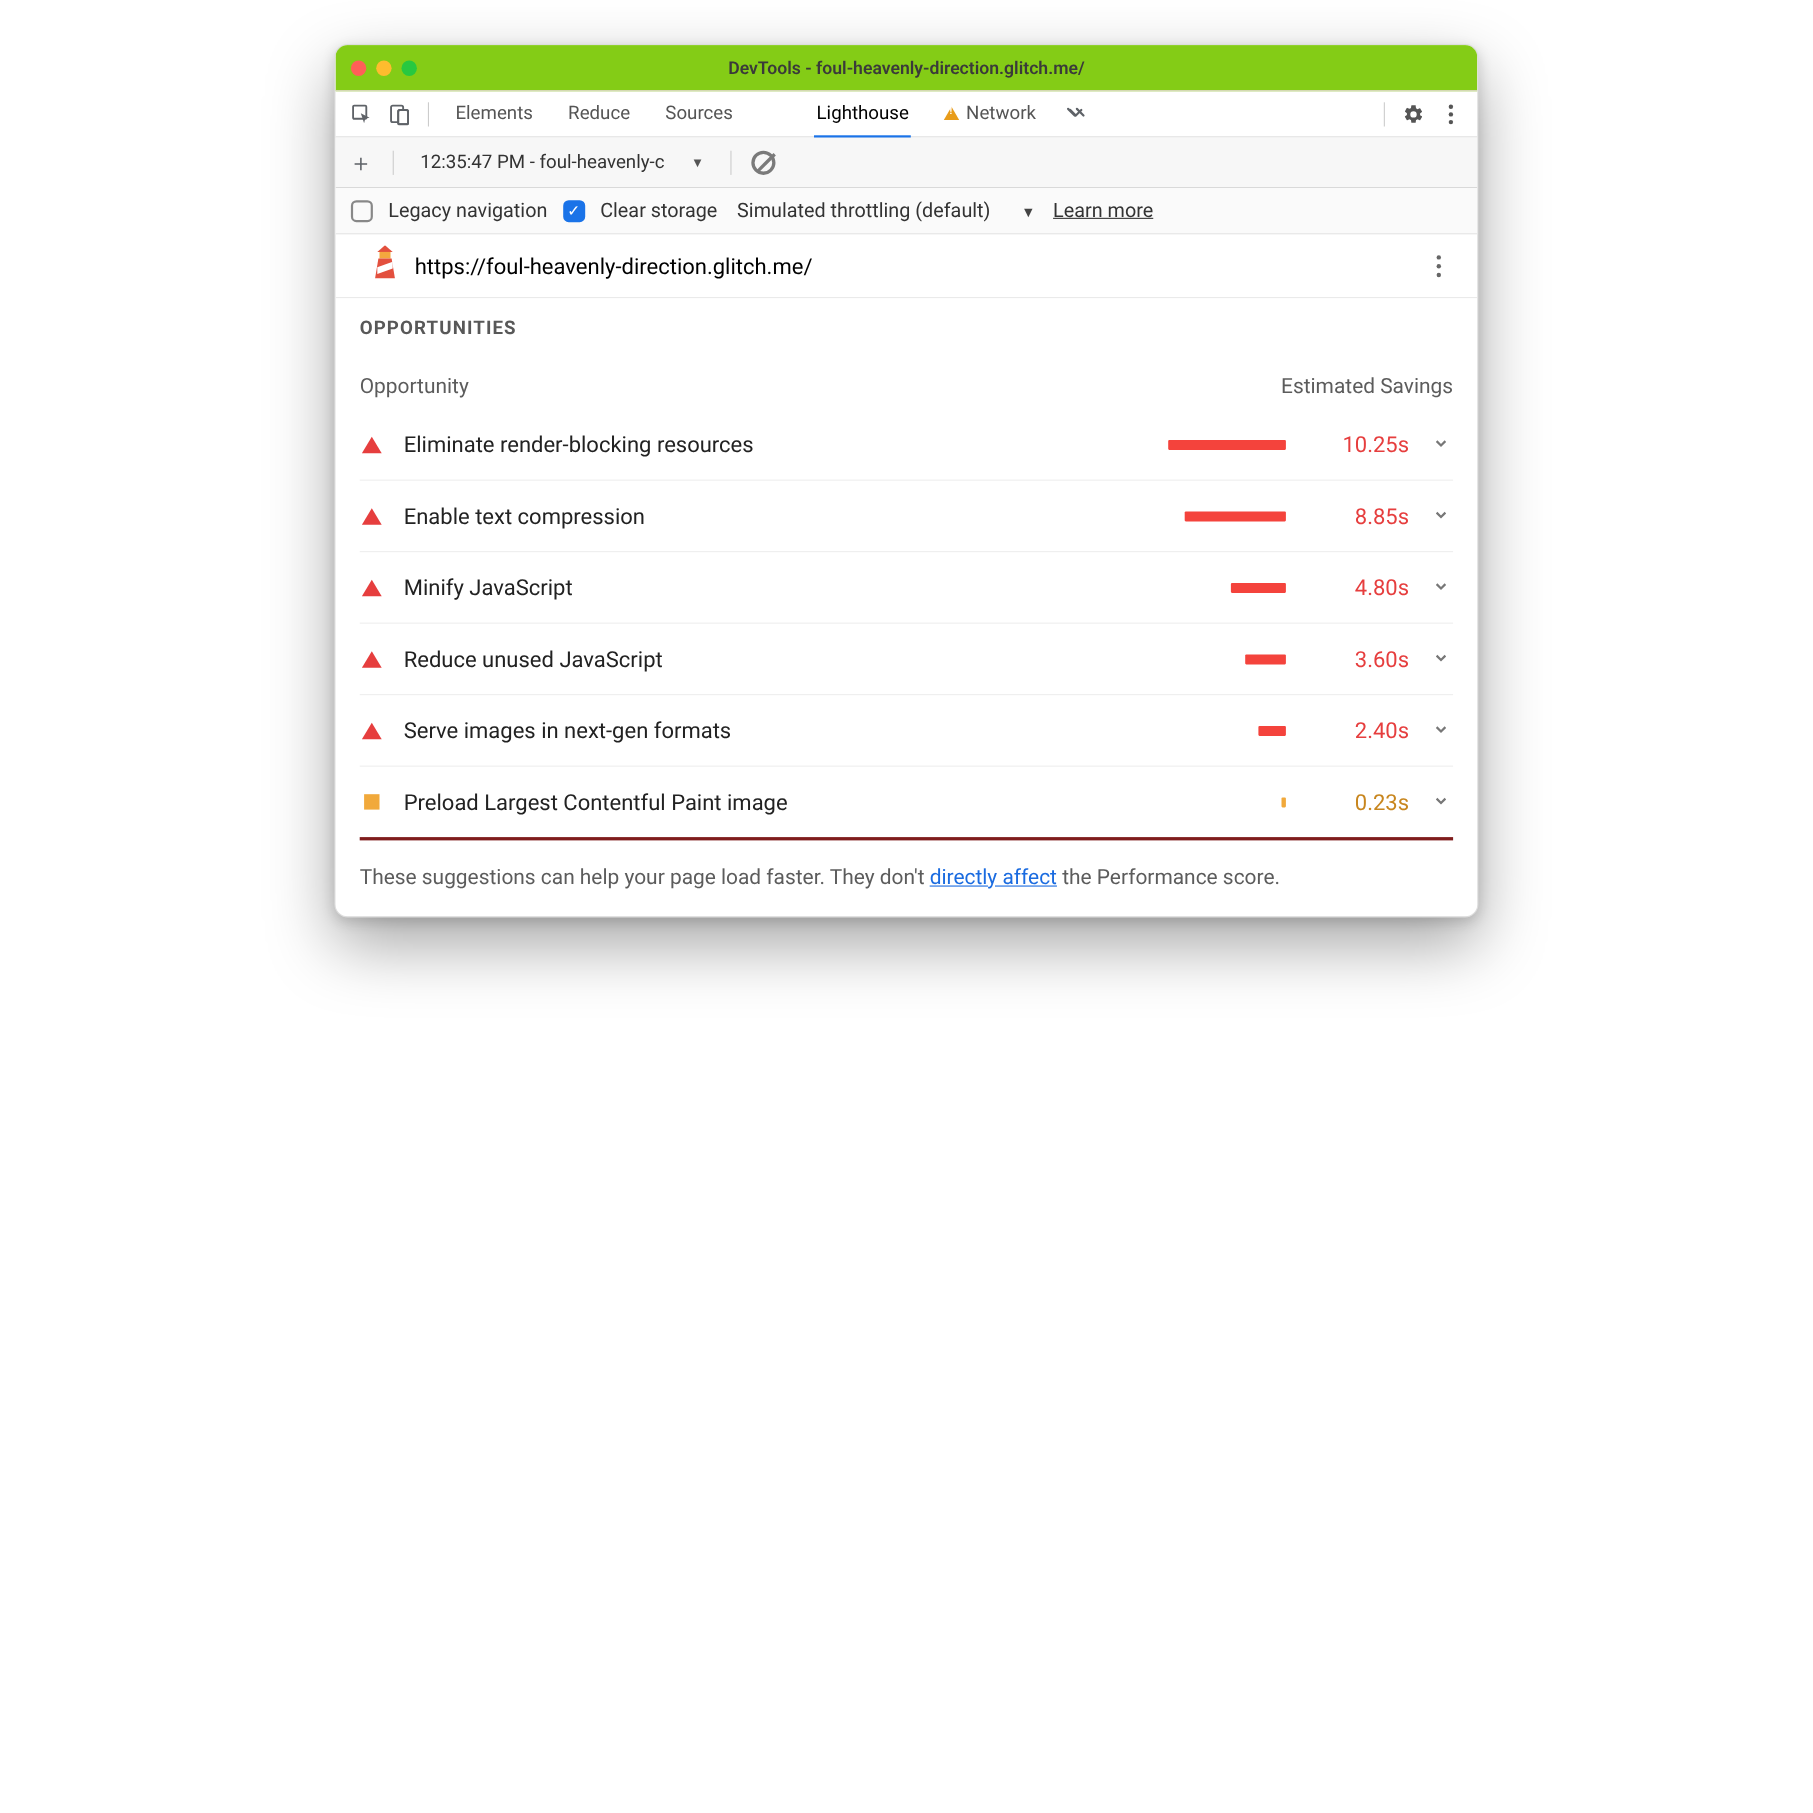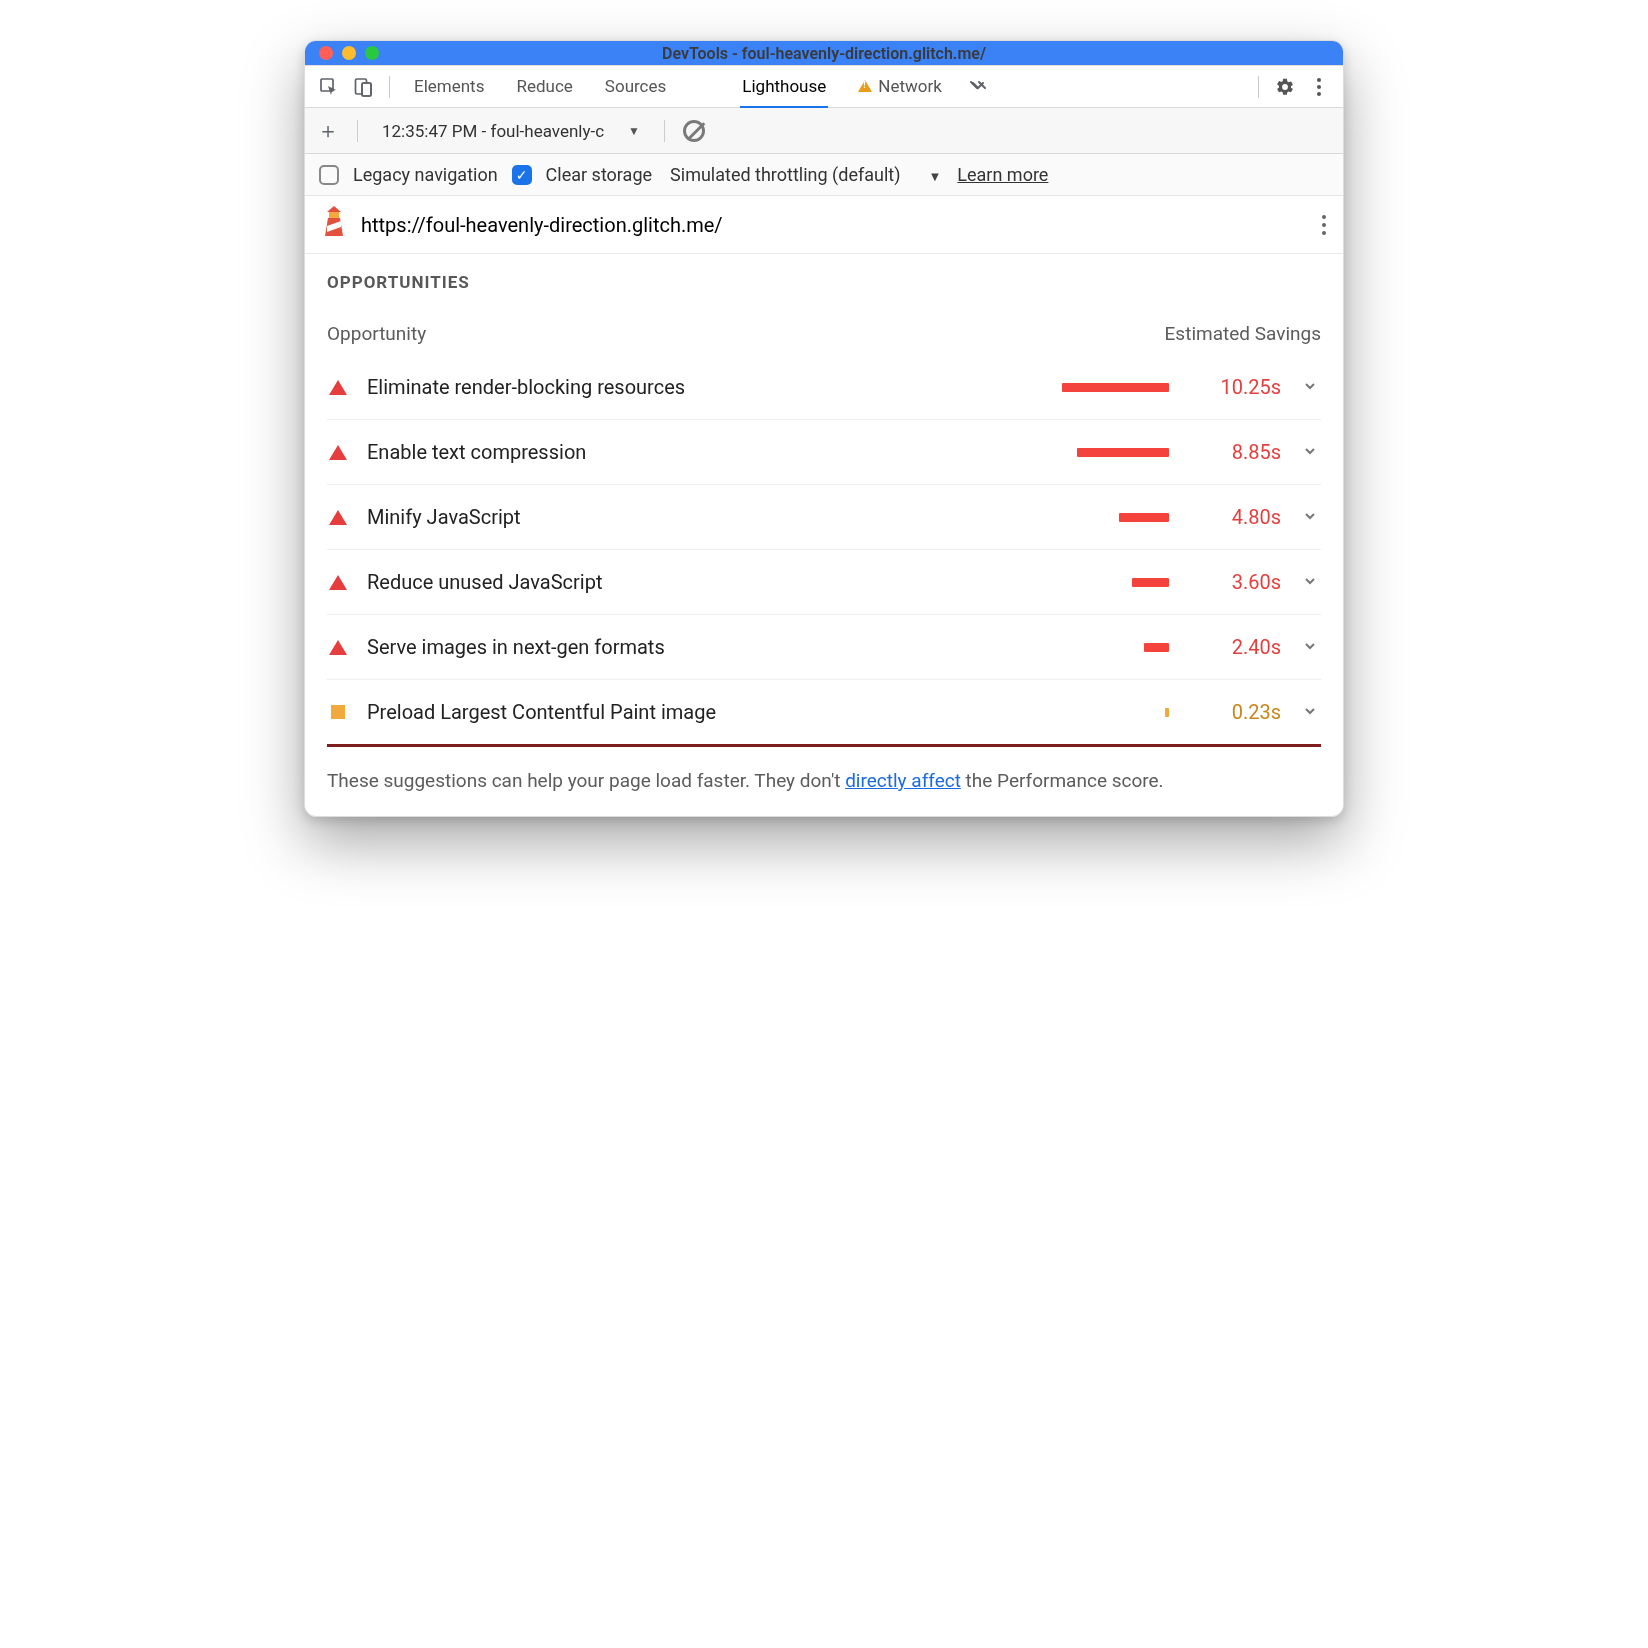--- a/index.html
+++ b/index.html
@@ -15,22 +15,22 @@
   .window {
     width: 1040px;
     border-radius: 12px;
     background: #fff;
     box-shadow: 0 25px 60px rgba(0,0,0,0.35), 0 4px 12px rgba(0,0,0,0.15);
     overflow: hidden;
     border: 1px solid #ddd;
   }
   
   .titlebar {
-    height: 25px;
-    background: #3b82f6;
+    height: 42px;
+    background: #84cc16;
     display: flex;
     align-items: center;
     padding: 0 14px;
     border-bottom: 1px solid #e8ddda;
     position: relative;
   }
   .traffic { display: flex; gap: 9px; }
   .traffic span { width: 14px; height: 14px; border-radius: 50%; display: block; }
   .t-red { background: #ff5f57; }
   .t-yellow { background: #febc2e; }
@@ -110,21 +110,21 @@
   }
   .checkbox {
     width:20px;height:20px;border:2px solid #888;border-radius:5px;display:inline-flex;align-items:center;justify-content:center;
   }
   .checkbox.checked { background:#1a73e8; border-color:#1a73e8; color:#fff; font-size:14px; }
   .learn { text-decoration: underline; color:#333;text-align:center; }
   .small-caret { font-size:13px; color:#444; margin-right:2px;}
   
   .url-row {
     display:flex; align-items:center;
-    padding: 10px 16px;
+    padding: 10px 32px;
     border-bottom:1px solid #eaeaea;
     gap: 14px;
     font-size: 20px;
   }
   .lighthouse-icon {
     width:26px; display:inline-block;
   }
   .kebab2 { color:#666; font-size:18px; letter-spacing:0; line-height:6px;}
   
   .content { padding: 18px 22px 24px; }

